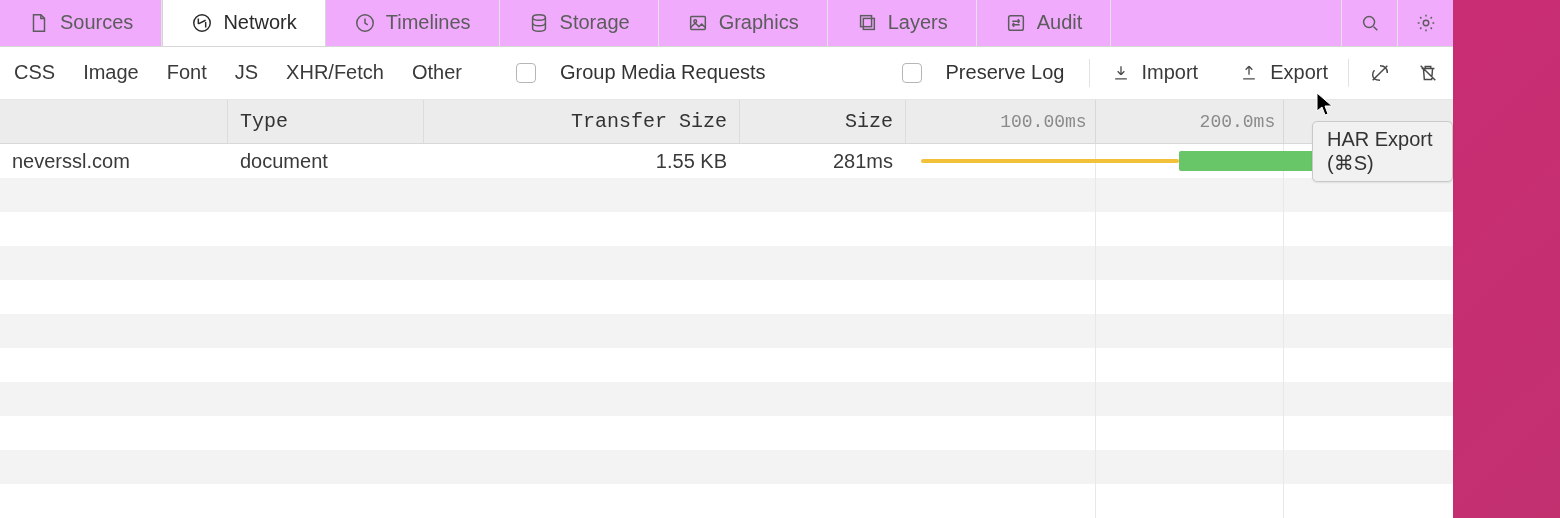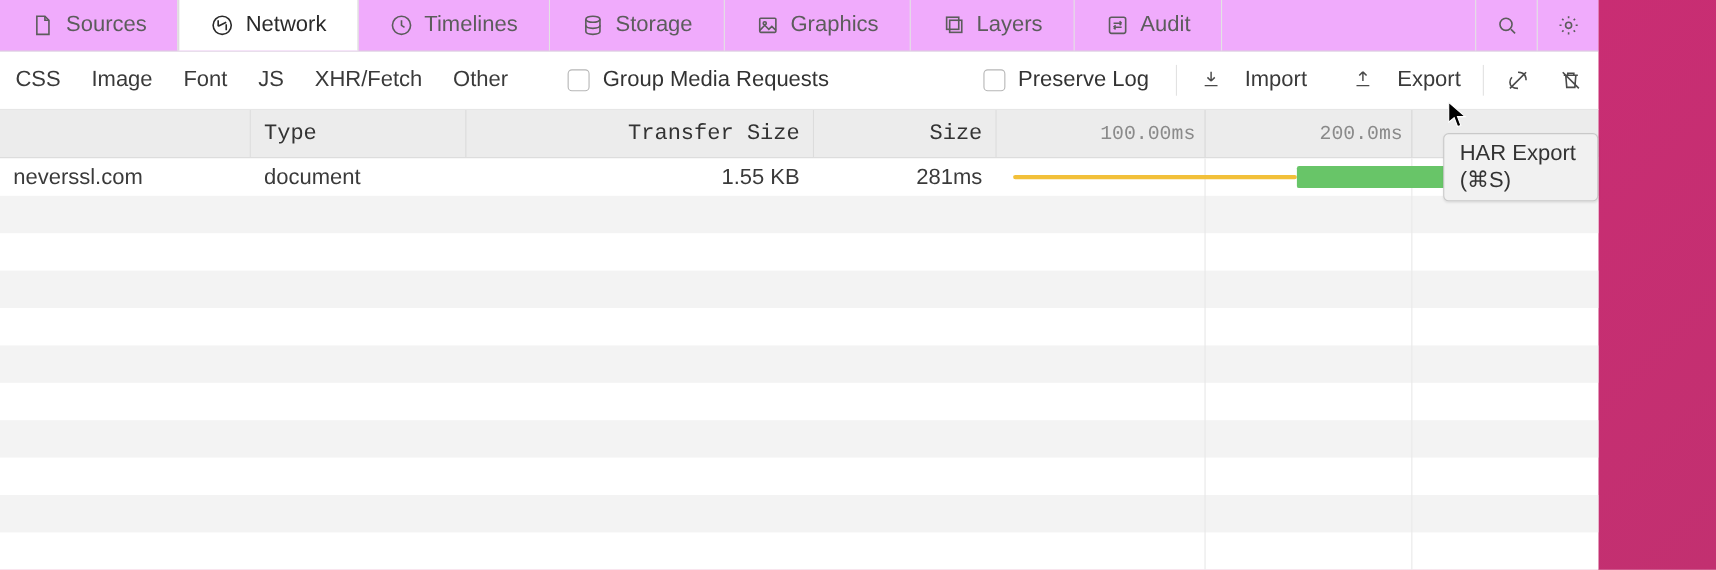--- a/index.html
+++ b/index.html
@@ -14,25 +14,25 @@
     .tab .icon { width: 22px; height: 22px; display: inline-flex; align-items: center; justify-content: center; }
     .tabs .spacer { flex: 1; }
     .tab-icon-only { display:flex; align-items:center; justify-content:center; width:56px; color:#5c5c5c; border-left:1px solid #e3e3e3; }
 
     svg { stroke: currentColor; fill: none; stroke-width: 1.6; }
 
     
     .toolbar { display: flex; align-items: center; height: 56px; background: #fff; border-bottom: 1px solid #e6e6e6; padding: 0 8px 0 0; gap: 0; font-size: 20px; color: #333; }
     .filter { padding: 0 14px; color: #3a3a3a; cursor: default; }
     .toolbar .gap { width: 30px; }
-    .chk { display: flex; align-items: center; gap: 12px; padding: 0 10px; }
+    .chk { display: flex; align-items: center; gap: 24px; padding: 0 10px; }
     .chk-box { width: 20px; height: 20px; border: 1.5px solid #b6b6b6; border-radius: 4px; background: #fff; }
     .toolbar .flex { flex: 1; }
     .sep { width: 1px; height: 28px; background: #e2e2e2; margin: 0 14px; }
-    .tb-btn { display: flex; align-items: flex-start; gap: 20px; color: #3a3a3a; padding: 0 6px; cursor: default; }
+    .tb-btn { display: flex; align-items: center; gap: 10px; color: #3a3a3a; padding: 0 6px; cursor: default; }
     .tb-icon { width: 22px; height: 22px; display:inline-flex; align-items:center; justify-content:center; color:#4a4a4a; }
 
     
     .headers { display:flex; height:46px; align-items:center; background:#ececec; border-bottom:1px solid #d8d8d8; font-size:20px; color:#333;font-family:Liberation Mono, monospace; }
     .hcell { display:flex; align-items:center; height:100%; border-right:1px solid #dcdcdc; padding:0 12px; }
     .col-name { width:228px; }
     .col-type { width:196px; }
     .col-size { width:316px; justify-content:flex-end; }
     .col-time { width:166px; justify-content:flex-end; }
     .col-wf   { flex:1; position:relative; padding:0; border-right:none; }

